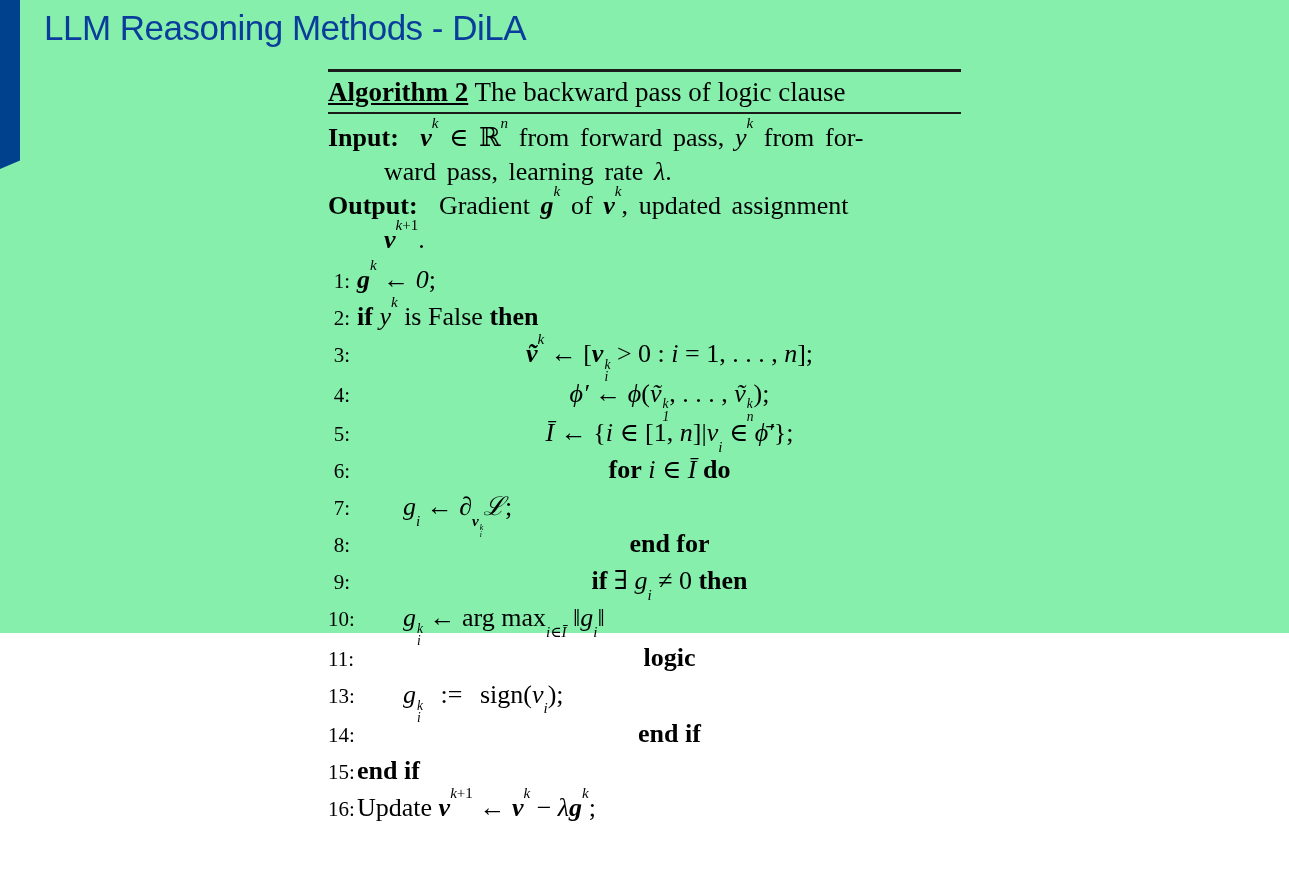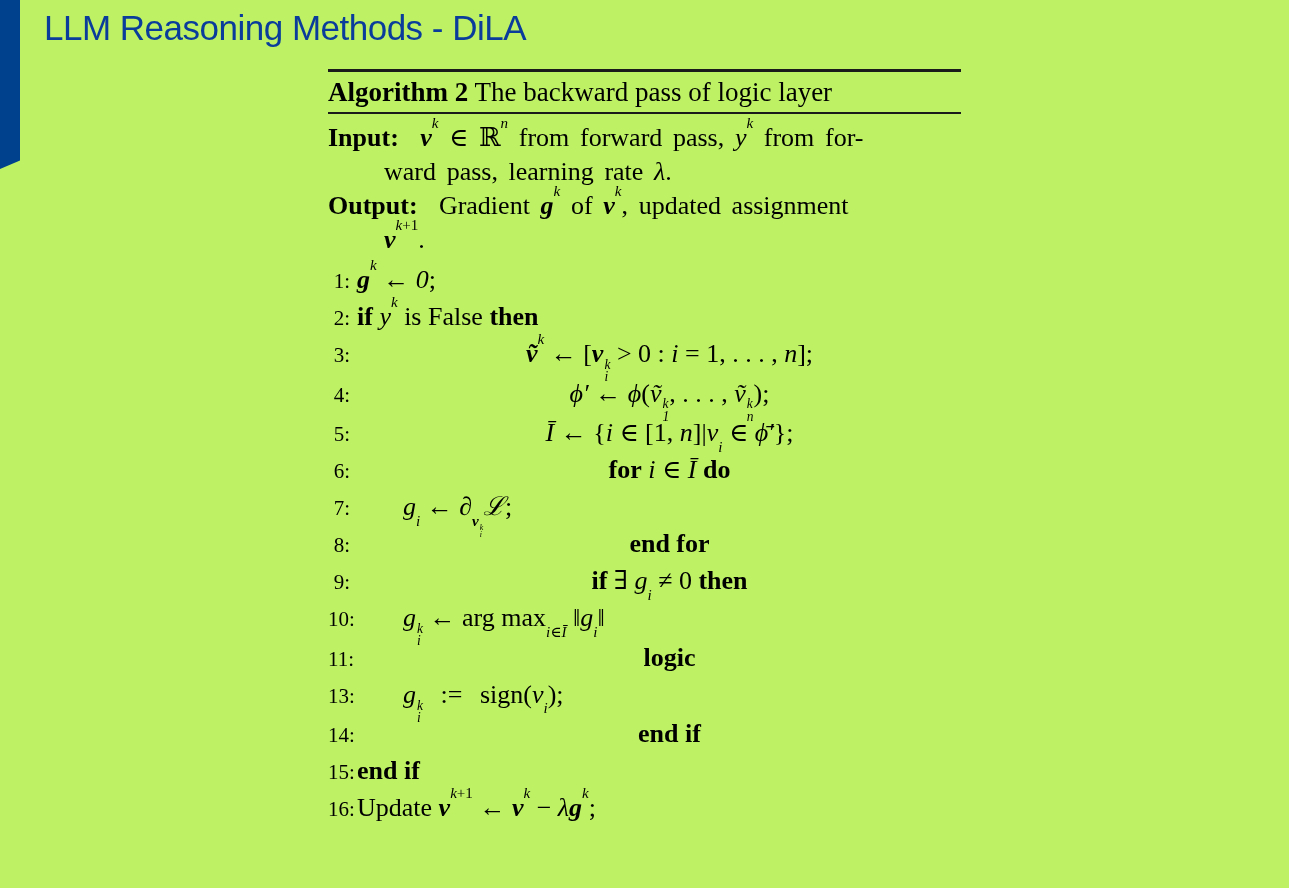--- a/index.html
+++ b/index.html
@@ -3,21 +3,21 @@
 <meta charset="utf-8">
 <style>
   html, body { margin: 0; padding: 0; }
   body {
     width: 1289px; height: 888px;
     background: #ffffff;
     font-family: "Liberation Serif", "DejaVu Serif", serif;
     color: #000000;
     overflow: hidden;
   }
-  .slide { position: relative; width: 1289px; height: 888px; background: #bef264; }
+  .slide { position: relative; width: 1289px; height: 633px; background: #86efac; }
 
   
   .accent-bar {
     position: absolute; left: 0; top: 0;
     width: 20px; height: 169px;
     background: #00418d;
     clip-path: polygon(0 0, 100% 0, 100% 95%, 0 100%);
   }
 
   
@@ -33,21 +33,21 @@
   
   .algorithm {
     position: absolute; left: 328px; top: 69px;
     width: 633px;
     font-size: 26px;
   }
   .rule { border-top: 3px solid #1b1b1b; height: 0; }
   .rule.thin { border-top-width: 2px; }
 
   .algo-header { font-size: 27px; line-height: 40px; white-space: nowrap; }
-  .hdr-bold { font-weight: bold; }
+  .hdr-bold { font-weight: bold; text-decoration: underline; }
 
   .io-block { padding: 7px 0 3px 0; line-height: 34px; }
   .io-entry { padding-left: 56px; text-indent: -56px; word-spacing: 0.16em; }
 
   .algo-body { padding-top: 2px; }
   .algo-line { display: flex; align-items: baseline; line-height: 35px; }
   .num {
     flex: 0 0 22px; width: 22px; margin-right: 7px;
     text-align: right; font-size: 21px;
   }
@@ -77,21 +77,21 @@
 
   <div class="accent-bar"></div>
 
   <div class="slide-title">LLM Reasoning Methods - DiLA</div>
 
   <div class="algorithm">
 
     <div class="rule thick"></div>
 
     <div class="algo-header">
-      <span class="hdr-bold">Algorithm 2</span><span> The backward pass of logic layer</span>
+      <span class="hdr-bold">Algorithm 2</span><span> The backward pass of logic clause</span>
     </div>
 
     <div class="rule thin"></div>
 
     <div class="io-block">
       <div class="io-entry"><b>Input:</b>&nbsp; <b><i>v</i></b><sup><i>k</i></sup> ∈ ℝ<sup><i>n</i></sup> from forward pass, <i>y</i><sup><i>k</i></sup> from for-<br>ward pass, learning rate <i>λ</i>.</div>
       <div class="io-entry"><b>Output:</b>&nbsp; Gradient <b><i>g</i></b><sup><i>k</i></sup> of <b><i>v</i></b><sup><i>k</i></sup>, updated assignment<br><b><i>v</i></b><sup><i>k</i>+1</sup>.</div>
     </div>
 
     <div class="algo-body">

